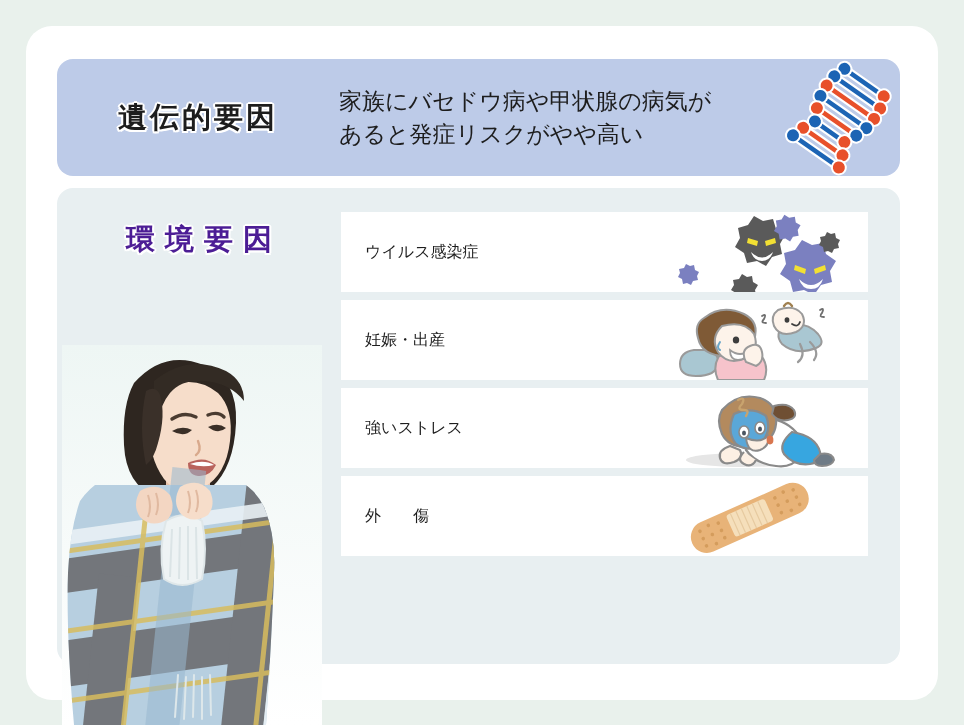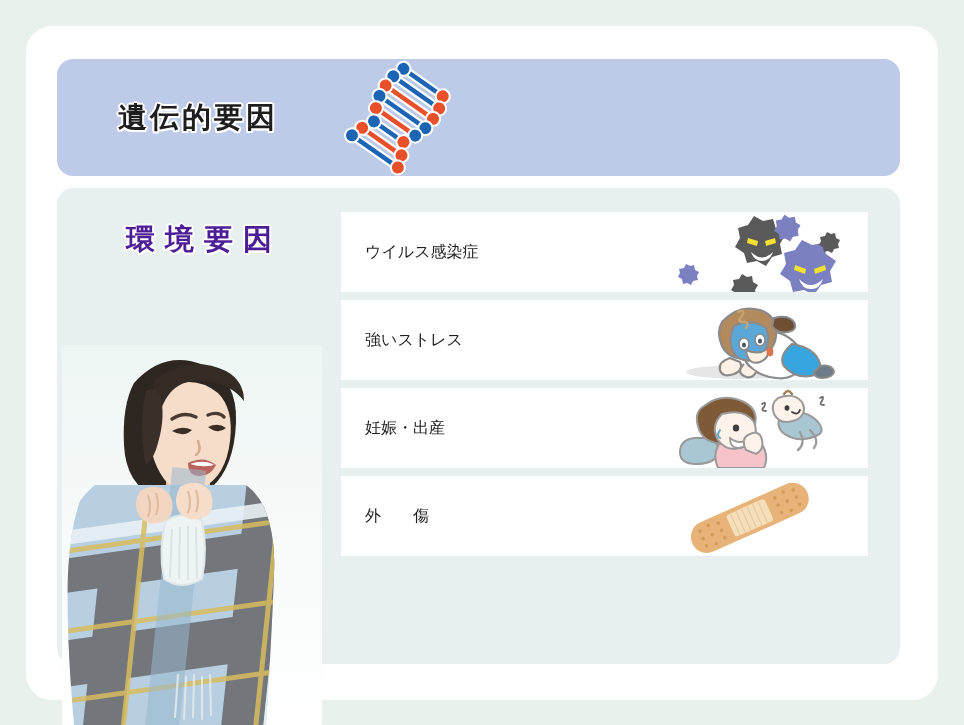--- a/index.html
+++ b/index.html
@@ -141,20 +141,24 @@
 </style>
 </head>
 <body>
 
 <div id="stage">
 
   <div class="card"></div>
 
   <div class="genetic-panel">
     <div class="genetic-label">遺伝的要因</div>
+    <div class="genetic-text">
+      <span class="line">家族にバセドウ病や甲状腺の病気が</span>
+      <span class="line">あると発症リスクがやや高い</span>
+    </div>
     <div class="dna-slot">
       <svg width="120" height="117" viewBox="0 0 120 117" class="icon-svg">
         <g transform="translate(60,58) rotate(35) translate(-60,-58)">
 
           <g stroke="#ffffff" stroke-width="9" stroke-linecap="round">
             <line x1="36" y1="16" x2="84" y2="16"></line>
             <line x1="32" y1="28" x2="88" y2="28"></line>
             <line x1="31" y1="40" x2="89" y2="40"></line>
             <line x1="32" y1="52" x2="88" y2="52"></line>
             <line x1="36" y1="64" x2="84" y2="64"></line>
@@ -246,20 +250,54 @@
             </g>
             <g fill="#5a5a5a">
               <path d="M193 20 l4 2 4-1 1 5 4 2-2 4 1 4-5 1-2 4-4-2-4 1-1-5-4-2 2-4-1-4 5-1z"></path>
               <path d="M108 62 l5 3 5-1 1 6 5 3-3 5 1 5-6 1-3 5-5-3-5 1-1-6-5-3 3-5-1-5 6-1z"></path>
             </g>
           </svg>
         </div>
       </div>
 
       <div class="env-row">
+        <div class="env-row-label">妊娠・出産</div>
+        <div class="env-row-icon">
+          <svg width="230" height="80" viewBox="0 0 230 80">
+
+            <path d="M60 50 q-14 2 -14 14 q0 12 16 12 q20 0 22 -12 q2 -12 -14 -14z" fill="#a9c7d2" stroke="#9a9a9a" stroke-width="2"></path>
+
+            <path d="M92 48 q22 -6 34 6 q10 12 4 26 h-46 q-8 -18 8 -32z" fill="#f6c3cb" stroke="#9a9a9a" stroke-width="2"></path>
+
+            <path d="M70 18 q18 -14 40 -4 q16 8 10 26 q-6 16 -28 16 q-24 0 -28 -18 q-4 -14 6 -20z" fill="#7f5a36" stroke="#9a9a9a" stroke-width="2"></path>
+
+            <path d="M88 26 q22 -6 32 8 q6 16 -8 24 q-18 8 -28 -6 q-8 -14 4 -26z" fill="#fdf3ea" stroke="#9a9a9a" stroke-width="2"></path>
+            <ellipse cx="102" cy="40" rx="3.2" ry="3.6" fill="#3d3d3d"></ellipse>
+            <path d="M96 50 q10 8 20 0 q-4 10 -12 10 q-8 0 -8 -10z" fill="#ffffff" stroke="#9a9a9a" stroke-width="1.8"></path>
+            <path d="M86 42 q-4 6 0 8" fill="none" stroke="#6aa6c8" stroke-width="2" stroke-linecap="round"></path>
+
+            <path d="M112 62 q-6 -12 4 -16 q10 -4 12 6 q2 10 -6 14z" fill="#fdf3ea" stroke="#9a9a9a" stroke-width="2"></path>
+
+            <path d="M150 26 q22 -6 34 8 q8 10 -2 14 q-20 8 -34 -4 q-8 -10 2 -18z" fill="#a9c7d2" stroke="#9a9a9a" stroke-width="2"></path>
+
+            <path d="M144 10 q16 -6 24 4 q6 12 -6 18 q-16 6 -22 -6 q-4 -10 4 -16z" fill="#fdf3ea" stroke="#9a9a9a" stroke-width="2"></path>
+            <ellipse cx="153" cy="20" rx="2.4" ry="2.8" fill="#3d3d3d"></ellipse>
+            <path d="M158 24 q6 4 8 -2" fill="none" stroke="#3d3d3d" stroke-width="1.8" stroke-linecap="round"></path>
+            <path d="M150 6 q4 -6 8 0" fill="none" stroke="#a08050" stroke-width="2.4" stroke-linecap="round"></path>
+
+            <path d="M166 44 q6 12 -2 18" fill="none" stroke="#9a9a9a" stroke-width="2.2" stroke-linecap="round"></path>
+            <path d="M176 42 q10 10 4 18" fill="none" stroke="#9a9a9a" stroke-width="2.2" stroke-linecap="round"></path>
+
+            <path d="M128 16 q5 -3 2 3 q-4 4 2 4" fill="none" stroke="#6f6f6f" stroke-width="1.8" stroke-linecap="round"></path>
+            <path d="M186 10 q5 -3 2 3 q-4 4 2 4" fill="none" stroke="#6f6f6f" stroke-width="1.8" stroke-linecap="round"></path>
+          </svg>
+        </div>
+      </div>
+
+      <div class="env-row">
         <div class="env-row-label">強いストレス</div>
         <div class="env-row-icon">
           <svg width="230" height="80" viewBox="0 0 230 80">
             <ellipse cx="110" cy="72" rx="58" ry="7" fill="#e6e6e6"></ellipse>
 
             <path d="M120 30 q28 -2 42 14 q10 12 2 26 q-6 10 -22 8 q-20 -2 -30 -16 z" fill="#ffffff" stroke="#8a8a8a" stroke-width="2.2"></path>
 
             <path d="M158 44 q24 4 28 20 q2 10 -10 12 q-16 2 -26 -10 q-6 -10 8 -22z" fill="#37a6e0" stroke="#8a8a8a" stroke-width="2.2"></path>
             <path d="M186 66 q12 -2 14 6 q-2 6 -12 6 q-8 0 -8 -6z" fill="#6f7b86" stroke="#8a8a8a" stroke-width="2"></path>
 
@@ -273,54 +311,20 @@
             <ellipse cx="110" cy="44" rx="5" ry="6" fill="#ffffff" stroke="#8a8a8a" stroke-width="1.6"></ellipse>
             <ellipse cx="126" cy="40" rx="5" ry="6" fill="#ffffff" stroke="#8a8a8a" stroke-width="1.6"></ellipse>
             <ellipse cx="110" cy="45" rx="2" ry="2.6" fill="#4b5560"></ellipse>
             <ellipse cx="126" cy="41" rx="2" ry="2.6" fill="#4b5560"></ellipse>
             <ellipse cx="136" cy="52" rx="3.4" ry="4.4" fill="#d8764f"></ellipse>
 
             <path d="M96 58 q-12 4 -10 12 q2 8 14 4 q10 -4 6 -12z" fill="#fdf0e4" stroke="#8a8a8a" stroke-width="2.2"></path>
             <path d="M110 64 q-8 8 0 12 q8 4 12 -4" fill="#fdf0e4" stroke="#8a8a8a" stroke-width="2.2"></path>
 
             <path d="M104 12 q8 -4 4 4 q-6 6 2 6 q6 0 2 6" fill="none" stroke="#c8a36e" stroke-width="2.4" stroke-linecap="round"></path>
-          </svg>
-        </div>
-      </div>
-
-      <div class="env-row">
-        <div class="env-row-label">妊娠・出産</div>
-        <div class="env-row-icon">
-          <svg width="230" height="80" viewBox="0 0 230 80">
-
-            <path d="M60 50 q-14 2 -14 14 q0 12 16 12 q20 0 22 -12 q2 -12 -14 -14z" fill="#a9c7d2" stroke="#9a9a9a" stroke-width="2"></path>
-
-            <path d="M92 48 q22 -6 34 6 q10 12 4 26 h-46 q-8 -18 8 -32z" fill="#f6c3cb" stroke="#9a9a9a" stroke-width="2"></path>
-
-            <path d="M70 18 q18 -14 40 -4 q16 8 10 26 q-6 16 -28 16 q-24 0 -28 -18 q-4 -14 6 -20z" fill="#7f5a36" stroke="#9a9a9a" stroke-width="2"></path>
-
-            <path d="M88 26 q22 -6 32 8 q6 16 -8 24 q-18 8 -28 -6 q-8 -14 4 -26z" fill="#fdf3ea" stroke="#9a9a9a" stroke-width="2"></path>
-            <ellipse cx="102" cy="40" rx="3.2" ry="3.6" fill="#3d3d3d"></ellipse>
-            <path d="M96 50 q10 8 20 0 q-4 10 -12 10 q-8 0 -8 -10z" fill="#ffffff" stroke="#9a9a9a" stroke-width="1.8"></path>
-            <path d="M86 42 q-4 6 0 8" fill="none" stroke="#6aa6c8" stroke-width="2" stroke-linecap="round"></path>
-
-            <path d="M112 62 q-6 -12 4 -16 q10 -4 12 6 q2 10 -6 14z" fill="#fdf3ea" stroke="#9a9a9a" stroke-width="2"></path>
-
-            <path d="M150 26 q22 -6 34 8 q8 10 -2 14 q-20 8 -34 -4 q-8 -10 2 -18z" fill="#a9c7d2" stroke="#9a9a9a" stroke-width="2"></path>
-
-            <path d="M144 10 q16 -6 24 4 q6 12 -6 18 q-16 6 -22 -6 q-4 -10 4 -16z" fill="#fdf3ea" stroke="#9a9a9a" stroke-width="2"></path>
-            <ellipse cx="153" cy="20" rx="2.4" ry="2.8" fill="#3d3d3d"></ellipse>
-            <path d="M158 24 q6 4 8 -2" fill="none" stroke="#3d3d3d" stroke-width="1.8" stroke-linecap="round"></path>
-            <path d="M150 6 q4 -6 8 0" fill="none" stroke="#a08050" stroke-width="2.4" stroke-linecap="round"></path>
-
-            <path d="M166 44 q6 12 -2 18" fill="none" stroke="#9a9a9a" stroke-width="2.2" stroke-linecap="round"></path>
-            <path d="M176 42 q10 10 4 18" fill="none" stroke="#9a9a9a" stroke-width="2.2" stroke-linecap="round"></path>
-
-            <path d="M128 16 q5 -3 2 3 q-4 4 2 4" fill="none" stroke="#6f6f6f" stroke-width="1.8" stroke-linecap="round"></path>
-            <path d="M186 10 q5 -3 2 3 q-4 4 2 4" fill="none" stroke="#6f6f6f" stroke-width="1.8" stroke-linecap="round"></path>
           </svg>
         </div>
       </div>
 
 
       <div class="env-row">
         <div class="env-row-label">外　　傷</div>
         <div class="env-row-icon">
           <svg width="230" height="80" viewBox="0 0 230 80">
             <g transform="rotate(-24 115 40)">

